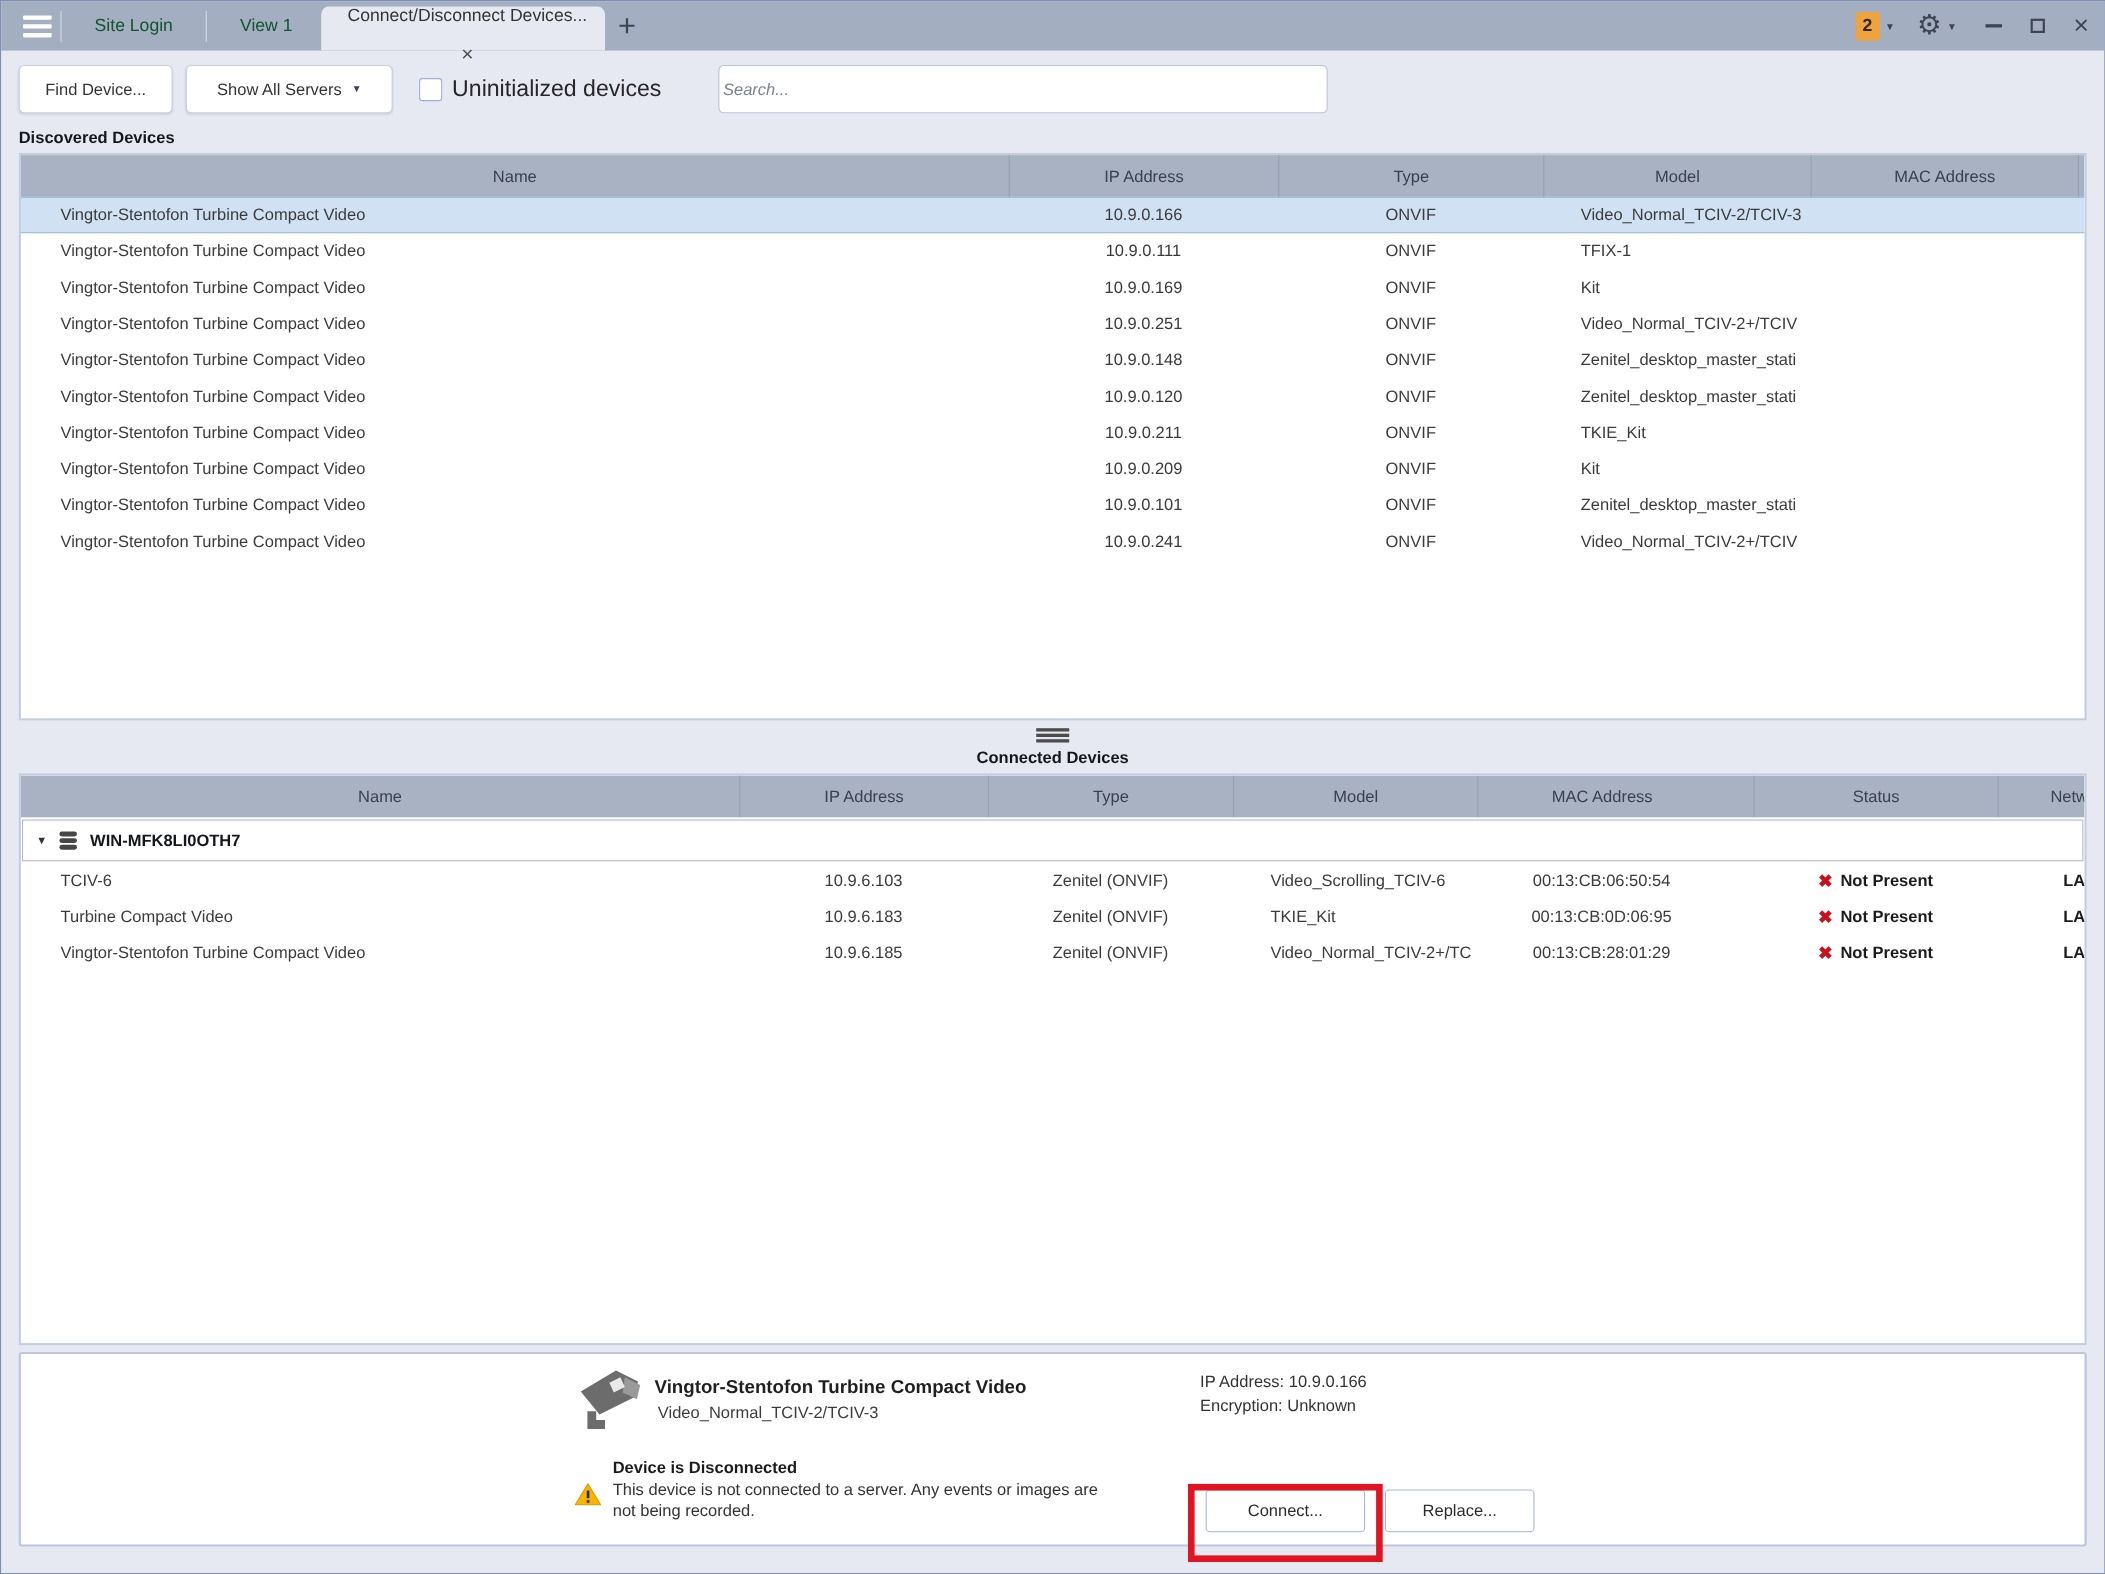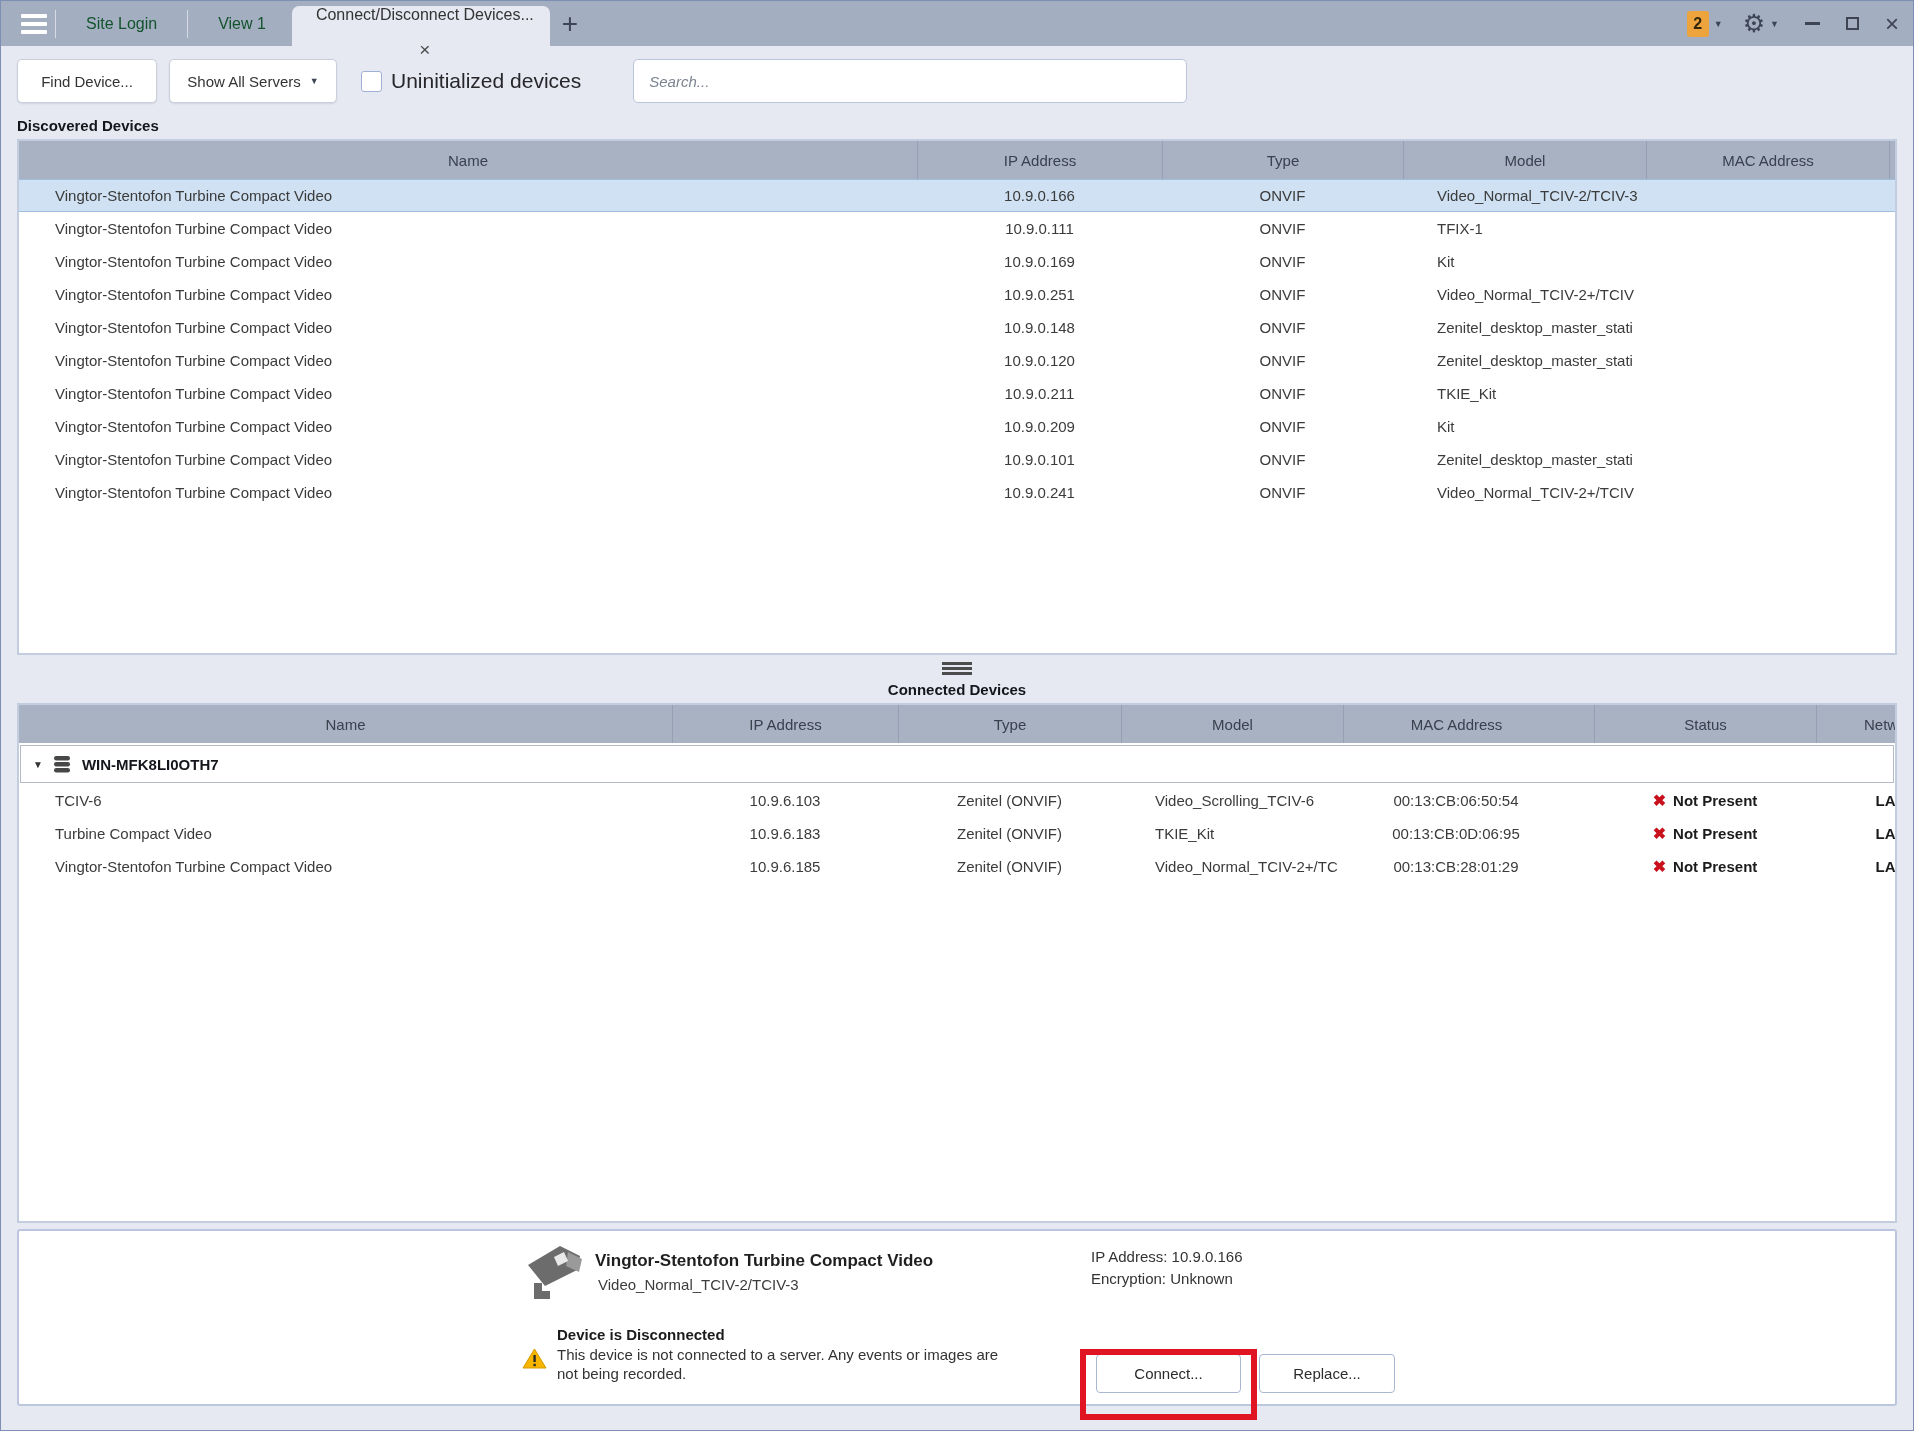--- a/index.html
+++ b/index.html
@@ -26,25 +26,25 @@
   .win-btn{margin-left:26px;display:flex;align-items:center;justify-content:center;cursor:pointer;}
   .win-min{width:15px;height:3px;background:#3d4554;}
   .win-max{width:13px;height:13px;border:2px solid #3d4554;}
   .win-close{font-size:24px;color:#3d4554;line-height:1;}
   
   .content{padding:0 16px;}
   .toolbar{display:flex;align-items:center;margin-top:12px;height:46px;}
   .btn{background:#fff;border:1px solid #c9cfdd;border-radius:5px;height:44px;font-size:15px;color:#333;
        display:flex;align-items:center;justify-content:center;box-shadow:0 1px 2px rgba(40,50,80,.12);cursor:pointer;}
   .find{width:140px;}
-  .showall{width:168px;margin-left:12px;gap:9px;}
+  .showall{width:188px;margin-left:12px;gap:9px;}
   .small-caret{font-size:9px;color:#3d4554;}
   .checkbox{width:21px;height:21px;background:#fff;border:1px solid #9fb0d4;border-radius:3px;margin-left:24px;cursor:pointer;}
   .cblabel{font-size:21px;color:#26262b;margin-left:9px;}
-  .search{margin-left:52px;width:554px;height:44px;border:1px solid #b9c3d9;border-radius:5px;padding:0 15px;font-size:15px;color:#737373;background:#fff;outline:none;font-family:"Liberation Sans",sans-serif;}
+  .search{margin-left:52px;width:554px;height:44px;border:1px solid #b9c3d9;border-radius:5px;padding:0 3px;font-size:15px;color:#737373;background:#fff;outline:none;font-family:"Liberation Sans",sans-serif;}
   .search::placeholder{font-style:italic;color:#7d8490;}
   .section-label{font-weight:bold;font-size:15px;color:#14161c;margin:13px 0 5px 0;}
   
   .table{background:#fff;border:2px solid #c3cde0;overflow:hidden;position:relative;}
   .disc-table{height:516px;}
   .conn-table{height:520px;}
   .thead{display:flex;height:38px;background:var(--table-header-bg,#a9b2c2);overflow:hidden;}
   .th{display:flex;align-items:center;justify-content:center;color:#39404e;font-size:15px;border-left:1px solid #95a0b4;flex:none;cursor:pointer;}
   .th:first-child{border-left:none;}
   .trow{display:flex;height:33px;align-items:center;font-size:15px;color:#3b3b3b;cursor:pointer;}

